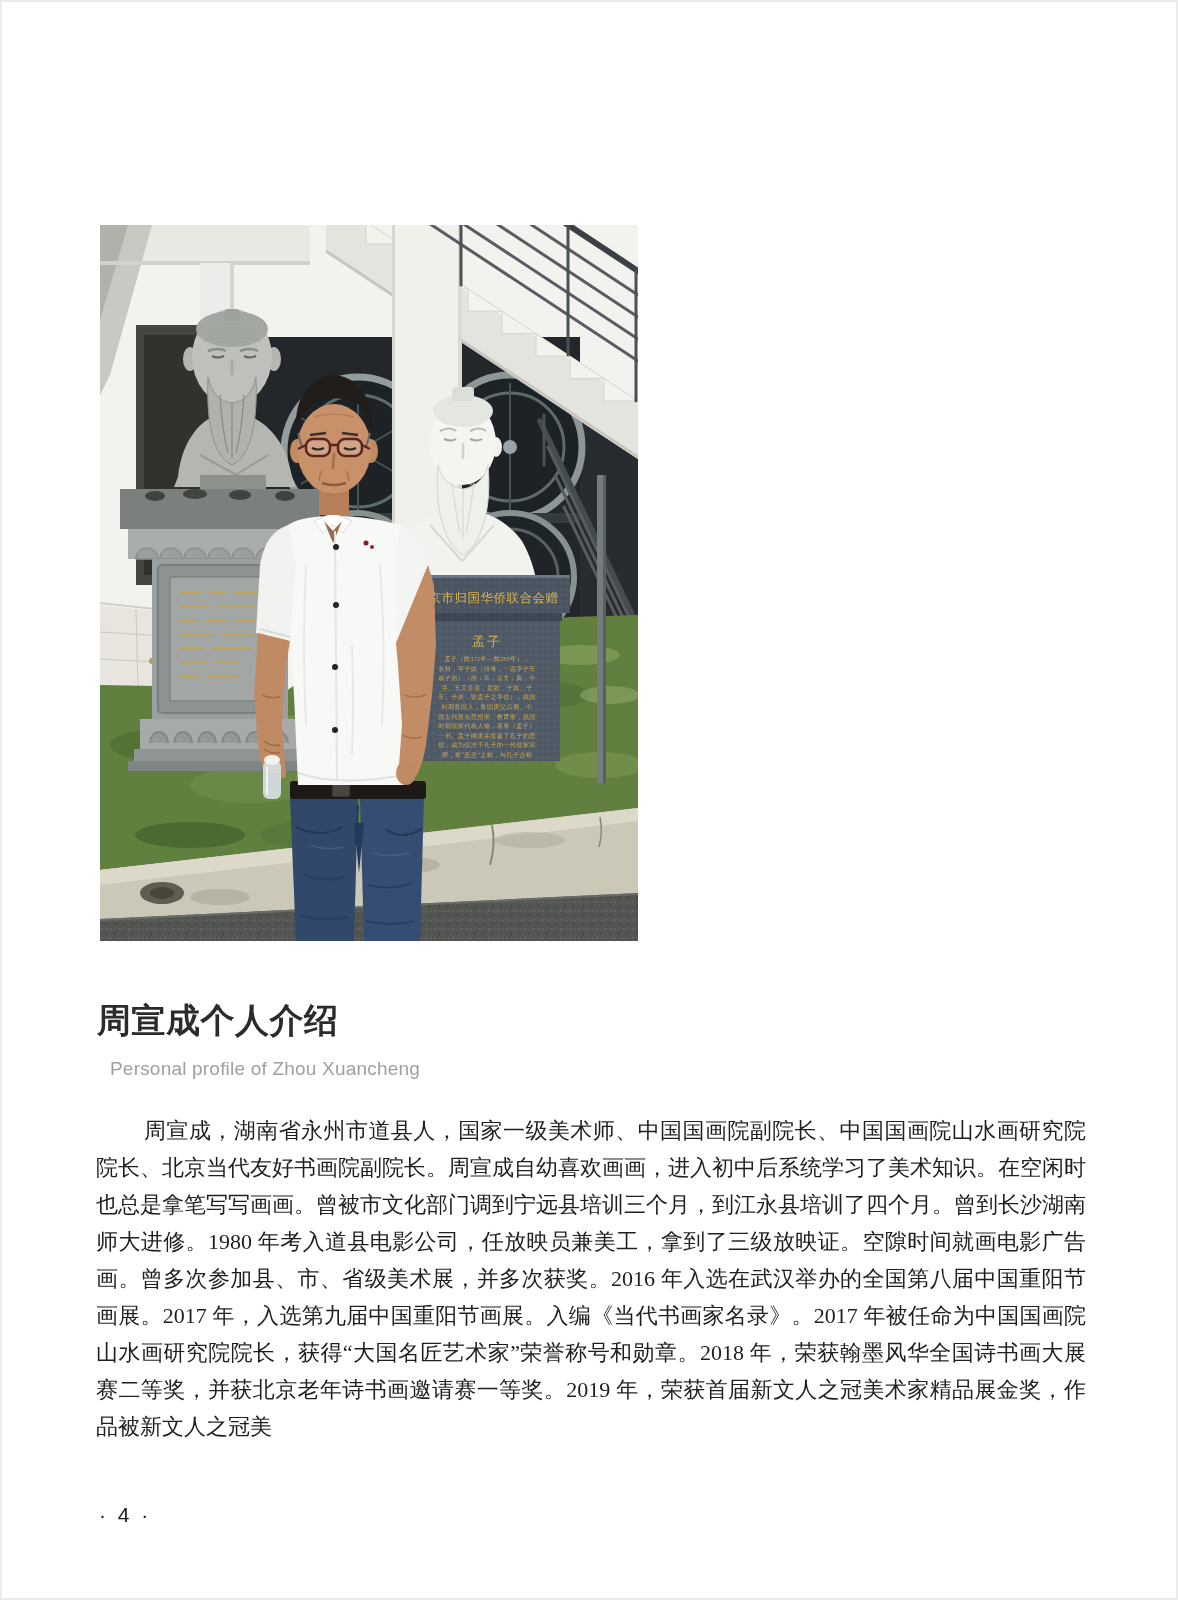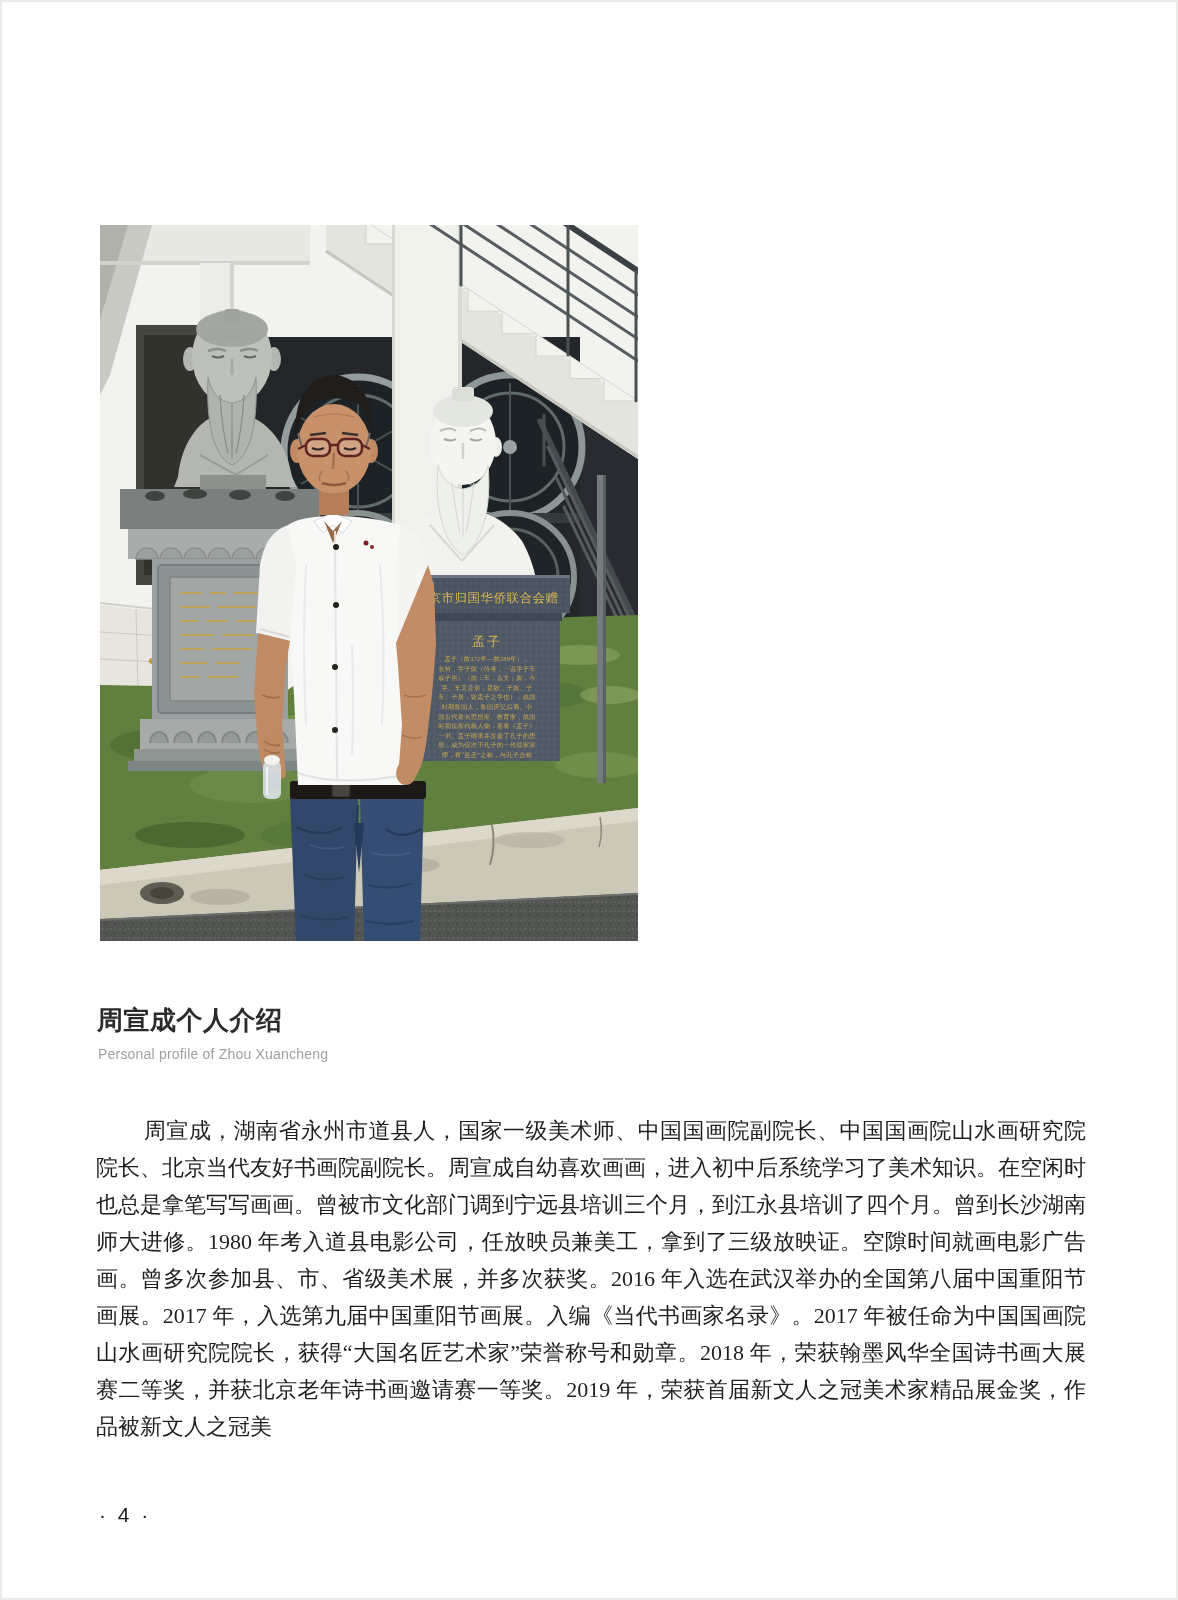--- a/index.html
+++ b/index.html
@@ -11,26 +11,26 @@
     overflow:hidden;
     font-family:"Liberation Sans", sans-serif;
   }
   .photo{
     position:absolute;left:100px;top:225px;width:538px;height:716px;
     margin:0;padding:0;overflow:hidden;background:#f2f2ee;
   }
   .photo svg{display:block;width:538px;height:716px;}
   .section-title{
     position:absolute;left:97px;top:1003px;
-    font-size:26px;line-height:34px;font-weight:600;color:#2b2b2b;
+    font-size:34px;line-height:34px;font-weight:600;color:#2b2b2b;
     letter-spacing:0.5px;margin:0;text-align:right;
   }
   .section-subtitle{
     position:absolute;left:98px;top:1046px;
-    font-size:14px;color:#9f9f9f;margin:0;letter-spacing:0.2px;
+    font-size:19px;color:#9f9f9f;margin:12px;letter-spacing:0.2px;
   }
   .body-paragraph{
     position:absolute;left:96px;top:1112px;width:990px;
     font-family:"Liberation Serif", serif;
     font-size:22px;line-height:37px;color:#1e1e1e;
     text-align:justify;text-justify:inter-ideograph;
     word-break:break-all;
     text-indent:48px;margin:0;
   }
   .page-number{

